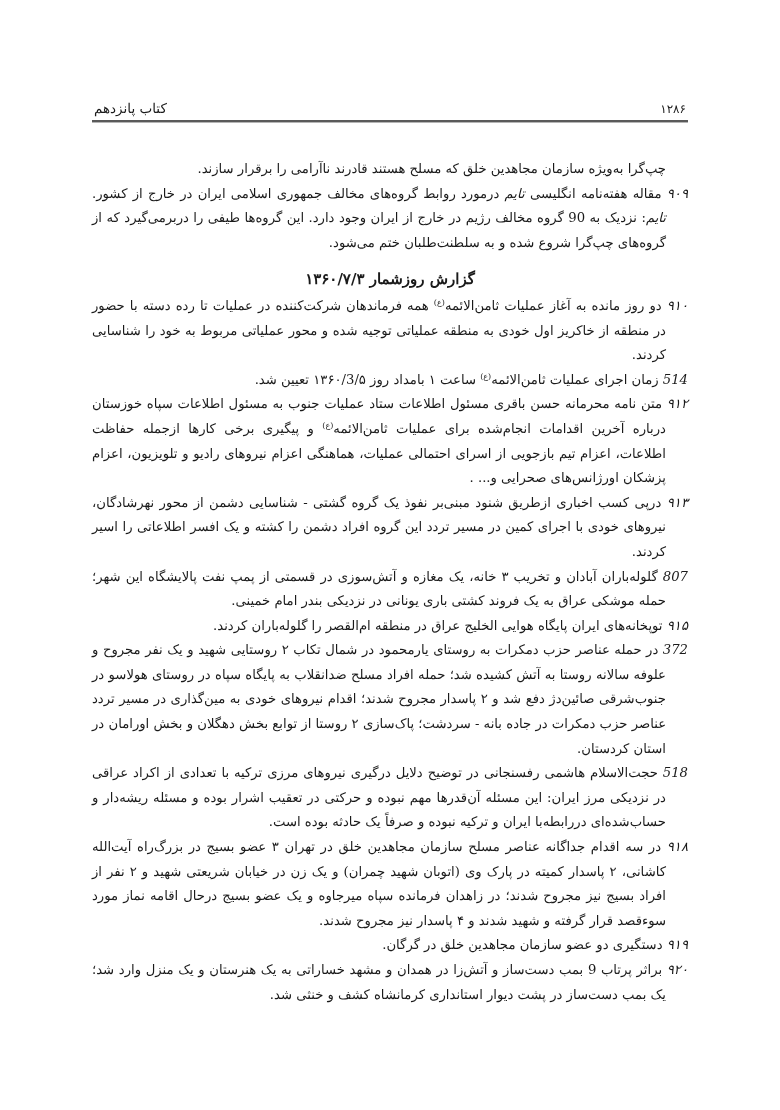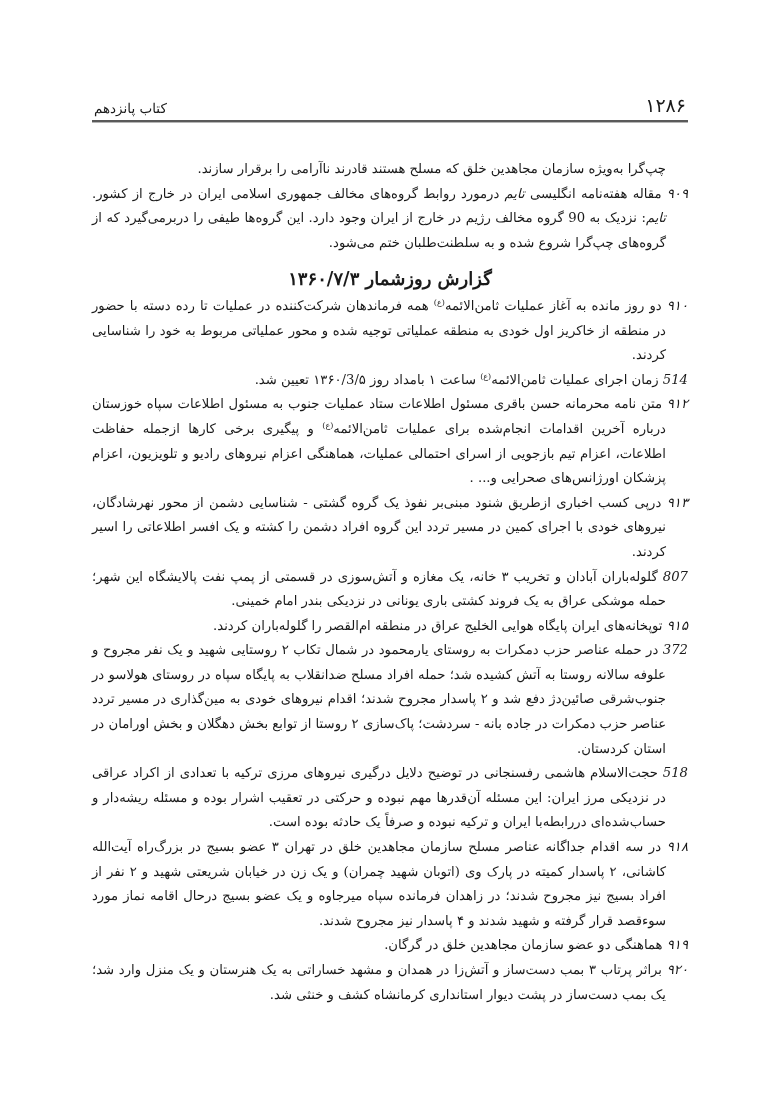--- a/index.html
+++ b/index.html
@@ -10,42 +10,42 @@
   }
   .page {
     position: absolute; left: 92px; top: 88px; width: 596px;
     direction: rtl;
   }
   .running-head {
     display: flex; justify-content: space-between; align-items: flex-end;
     height: 28px; padding: 0 2px;
     font-size: 13.5px;
   }
-  .running-head .folio { font-size: 19px; }
+  .running-head .folio { font-size: 12px; }
   .rule {
     height: 2px; background: #5a5a5a; margin-top: 4px;
     border-bottom: 1px solid #b5b5b5;
   }
   .body {
     margin-top: 34px;
     font-size: 13.2px;
     line-height: 24.6px;
     text-align: justify;
     text-align-last: right;
   }
   .para {
     margin: 0;
     padding-right: 22px;
     text-indent: -22px;
   }
   .para.cont { padding-right: 22px; text-indent: 0; }
   .num { display: inline; font-style: italic; }
   .heading {
     text-align: center; text-align-last: center;
-    font-weight: bold; font-size: 18px;
+    font-weight: bold; font-size: 15px;
     margin: 12px 0 2px 0;
   }
   .sup { font-size: 8px; vertical-align: super; line-height: 0; }
   .it { font-style: italic; }
 </style>
 </head>
 <body>
 
 <div class="page">
   <div class="running-head">
@@ -106,21 +106,21 @@
       <span>حجت‌الاسلام هاشمی رفسنجانی در توضیح دلایل درگیری نیروهای مرزی ترکیه با تعدادی از اکراد عراقی در نزدیکی مرز ایران: این مسئله آن‌قدرها مهم نبوده و حرکتی در تعقیب اشرار بوده و مسئله ریشه‌دار و حساب‌شده‌ای دررابطه‌با ایران و ترکیه نبوده و صرفاً یک حادثه بوده است.</span>
     </p>
 
     <p class="para">
       <span class="num">۹۱۸</span>
       <span>در سه اقدام جداگانه عناصر مسلح سازمان مجاهدین خلق در تهران ۳ عضو بسیج در بزرگ‌راه آیت‌الله کاشانی، ۲ پاسدار کمیته در پارک وی (اتوبان شهید چمران) و یک زن در خیابان شریعتی شهید و ۲ نفر از افراد بسیج نیز مجروح شدند؛ در زاهدان فرمانده سپاه میرجاوه و یک عضو بسیج درحال اقامه نماز مورد سوءقصد قرار گرفته و شهید شدند و ۴ پاسدار نیز مجروح شدند.</span>
     </p>
 
     <p class="para">
       <span class="num">۹۱۹</span>
-      <span>هماهنگی دو عضو سازمان مجاهدین خلق در گرگان.</span>
+      <span>دستگیری دو عضو سازمان مجاهدین خلق در گرگان.</span>
     </p>
 
     <p class="para">
       <span class="num">۹۲۰</span>
-      <span>براثر پرتاب ۳ بمب دست‌ساز و آتش‌زا در همدان و مشهد خساراتی به یک هنرستان و یک منزل وارد شد؛ یک بمب دست‌ساز در پشت دیوار استانداری کرمانشاه کشف و خنثی شد.</span>
+      <span>براثر پرتاب 9 بمب دست‌ساز و آتش‌زا در همدان و مشهد خساراتی به یک هنرستان و یک منزل وارد شد؛ یک بمب دست‌ساز در پشت دیوار استانداری کرمانشاه کشف و خنثی شد.</span>
     </p>
   </div>
 </div>
 
 </body></html>

